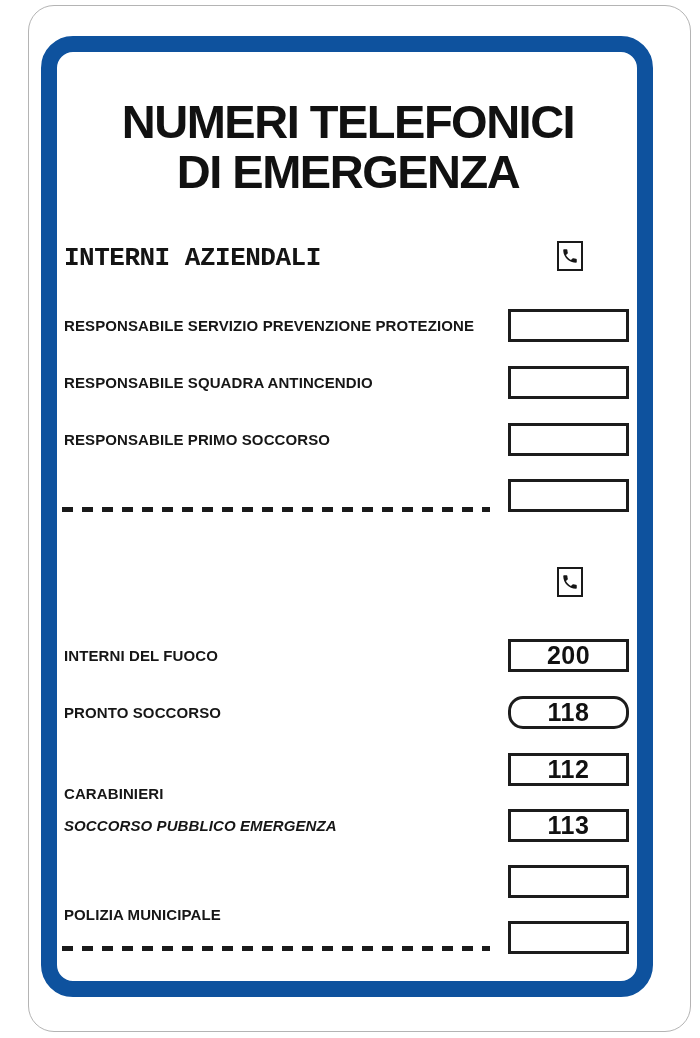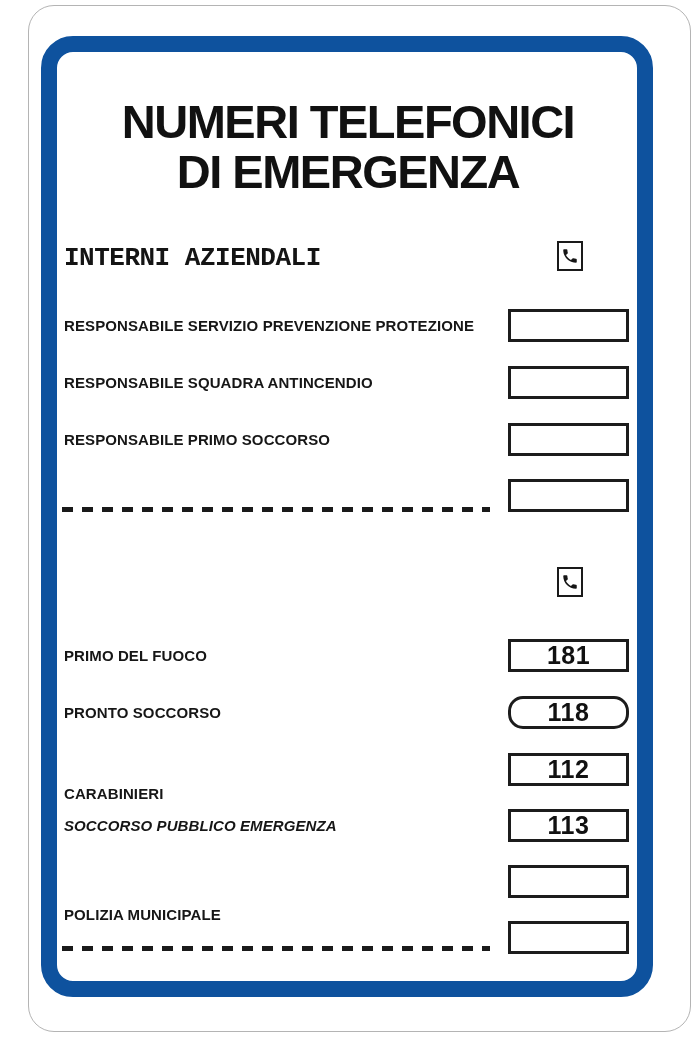--- a/index.html
+++ b/index.html
@@ -71,22 +71,22 @@
 
   <div class="dash-line" style="top:507px;"></div>
   <div class="num-box" style="top:479px;"></div>
 
   <div class="phone-icon-box" style="top:567px;">
     <svg width="18" height="22" viewBox="0 0 24 24" aria-hidden="true">
       <path fill="#151515" d="M6.62 10.79c1.44 2.83 3.76 5.14 6.59 6.59l2.2-2.2c.27-.27.67-.36 1.02-.24 1.12.37 2.33.57 3.57.57.55 0 1 .45 1 1V20c0 .55-.45 1-1 1-9.39 0-17-7.61-17-17 0-.55.45-1 1-1h3.5c.55 0 1 .45 1 1 0 1.25.2 2.45.57 3.57.11.35.03.74-.25 1.02l-2.2 2.2z"></path>
     </svg>
   </div>
 
-  <div class="row-label" style="top:639px;">PRIMO DEL FUOCO</div>
-  <div class="num-box" style="top:639px;">181</div>
+  <div class="row-label" style="top:639px;">INTERNI DEL FUOCO</div>
+  <div class="num-box" style="top:639px;">200</div>
 
   <div class="row-label" style="top:696px;">PRONTO SOCCORSO</div>
   <div class="num-box" style="top:696px;border-radius:15px;">118</div>
 
   <div class="row-label" style="top:777px;">CARABINIERI</div>
   <div class="num-box" style="top:753px;">112</div>
 
   <div class="row-label" style="top:809px;font-style:italic;">SOCCORSO PUBBLICO EMERGENZA</div>
   <div class="num-box" style="top:809px;text-align:right;">113</div>
 

